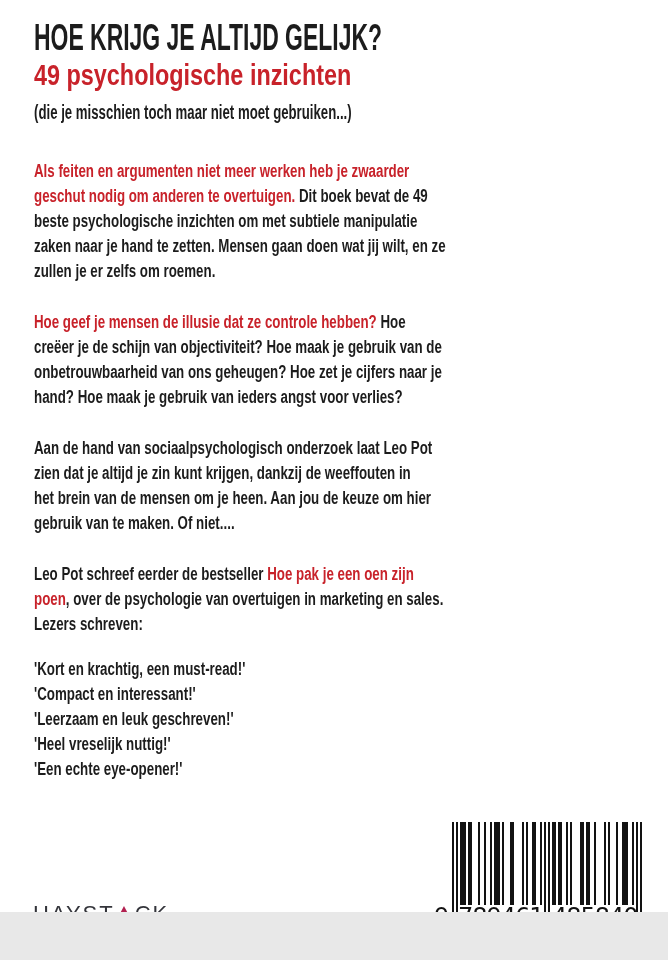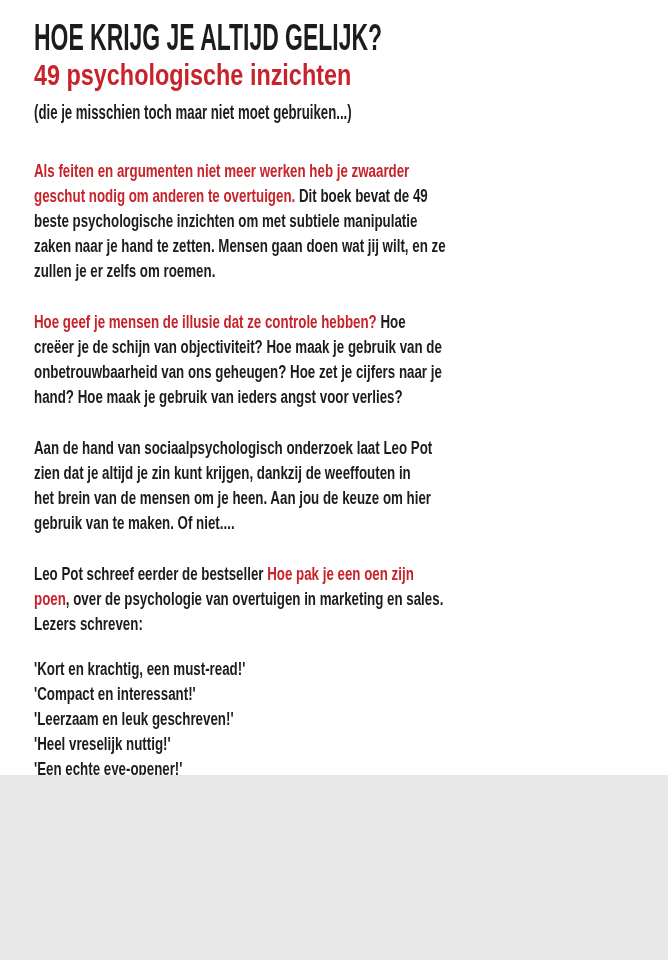--- a/index.html
+++ b/index.html
@@ -7,21 +7,21 @@
     --accent-red:#c8222a;
     --logo-text:#34353b;
     --logo-triangle:#b22050;
     --barcode-ink:#121212;
     --background:#ffffff;
   }
   html,body{margin:0;padding:0;}
   body{background:#e8e8e8;font-family:"Liberation Sans",sans-serif;}
   .page{
     position:relative;
-    width:668px;height:775px;
+    width:668px;height:912px;
     margin:0 auto;
     background:var(--background);
     overflow:hidden;
   }
   .content{position:absolute;left:34px;top:18px;width:640px;}
   .title{
     margin:0;font-size:37px;line-height:40px;font-weight:700;
     color:var(--text);white-space:nowrap;letter-spacing:0;
     transform:scaleX(.62);transform-origin:0 0;
   }

